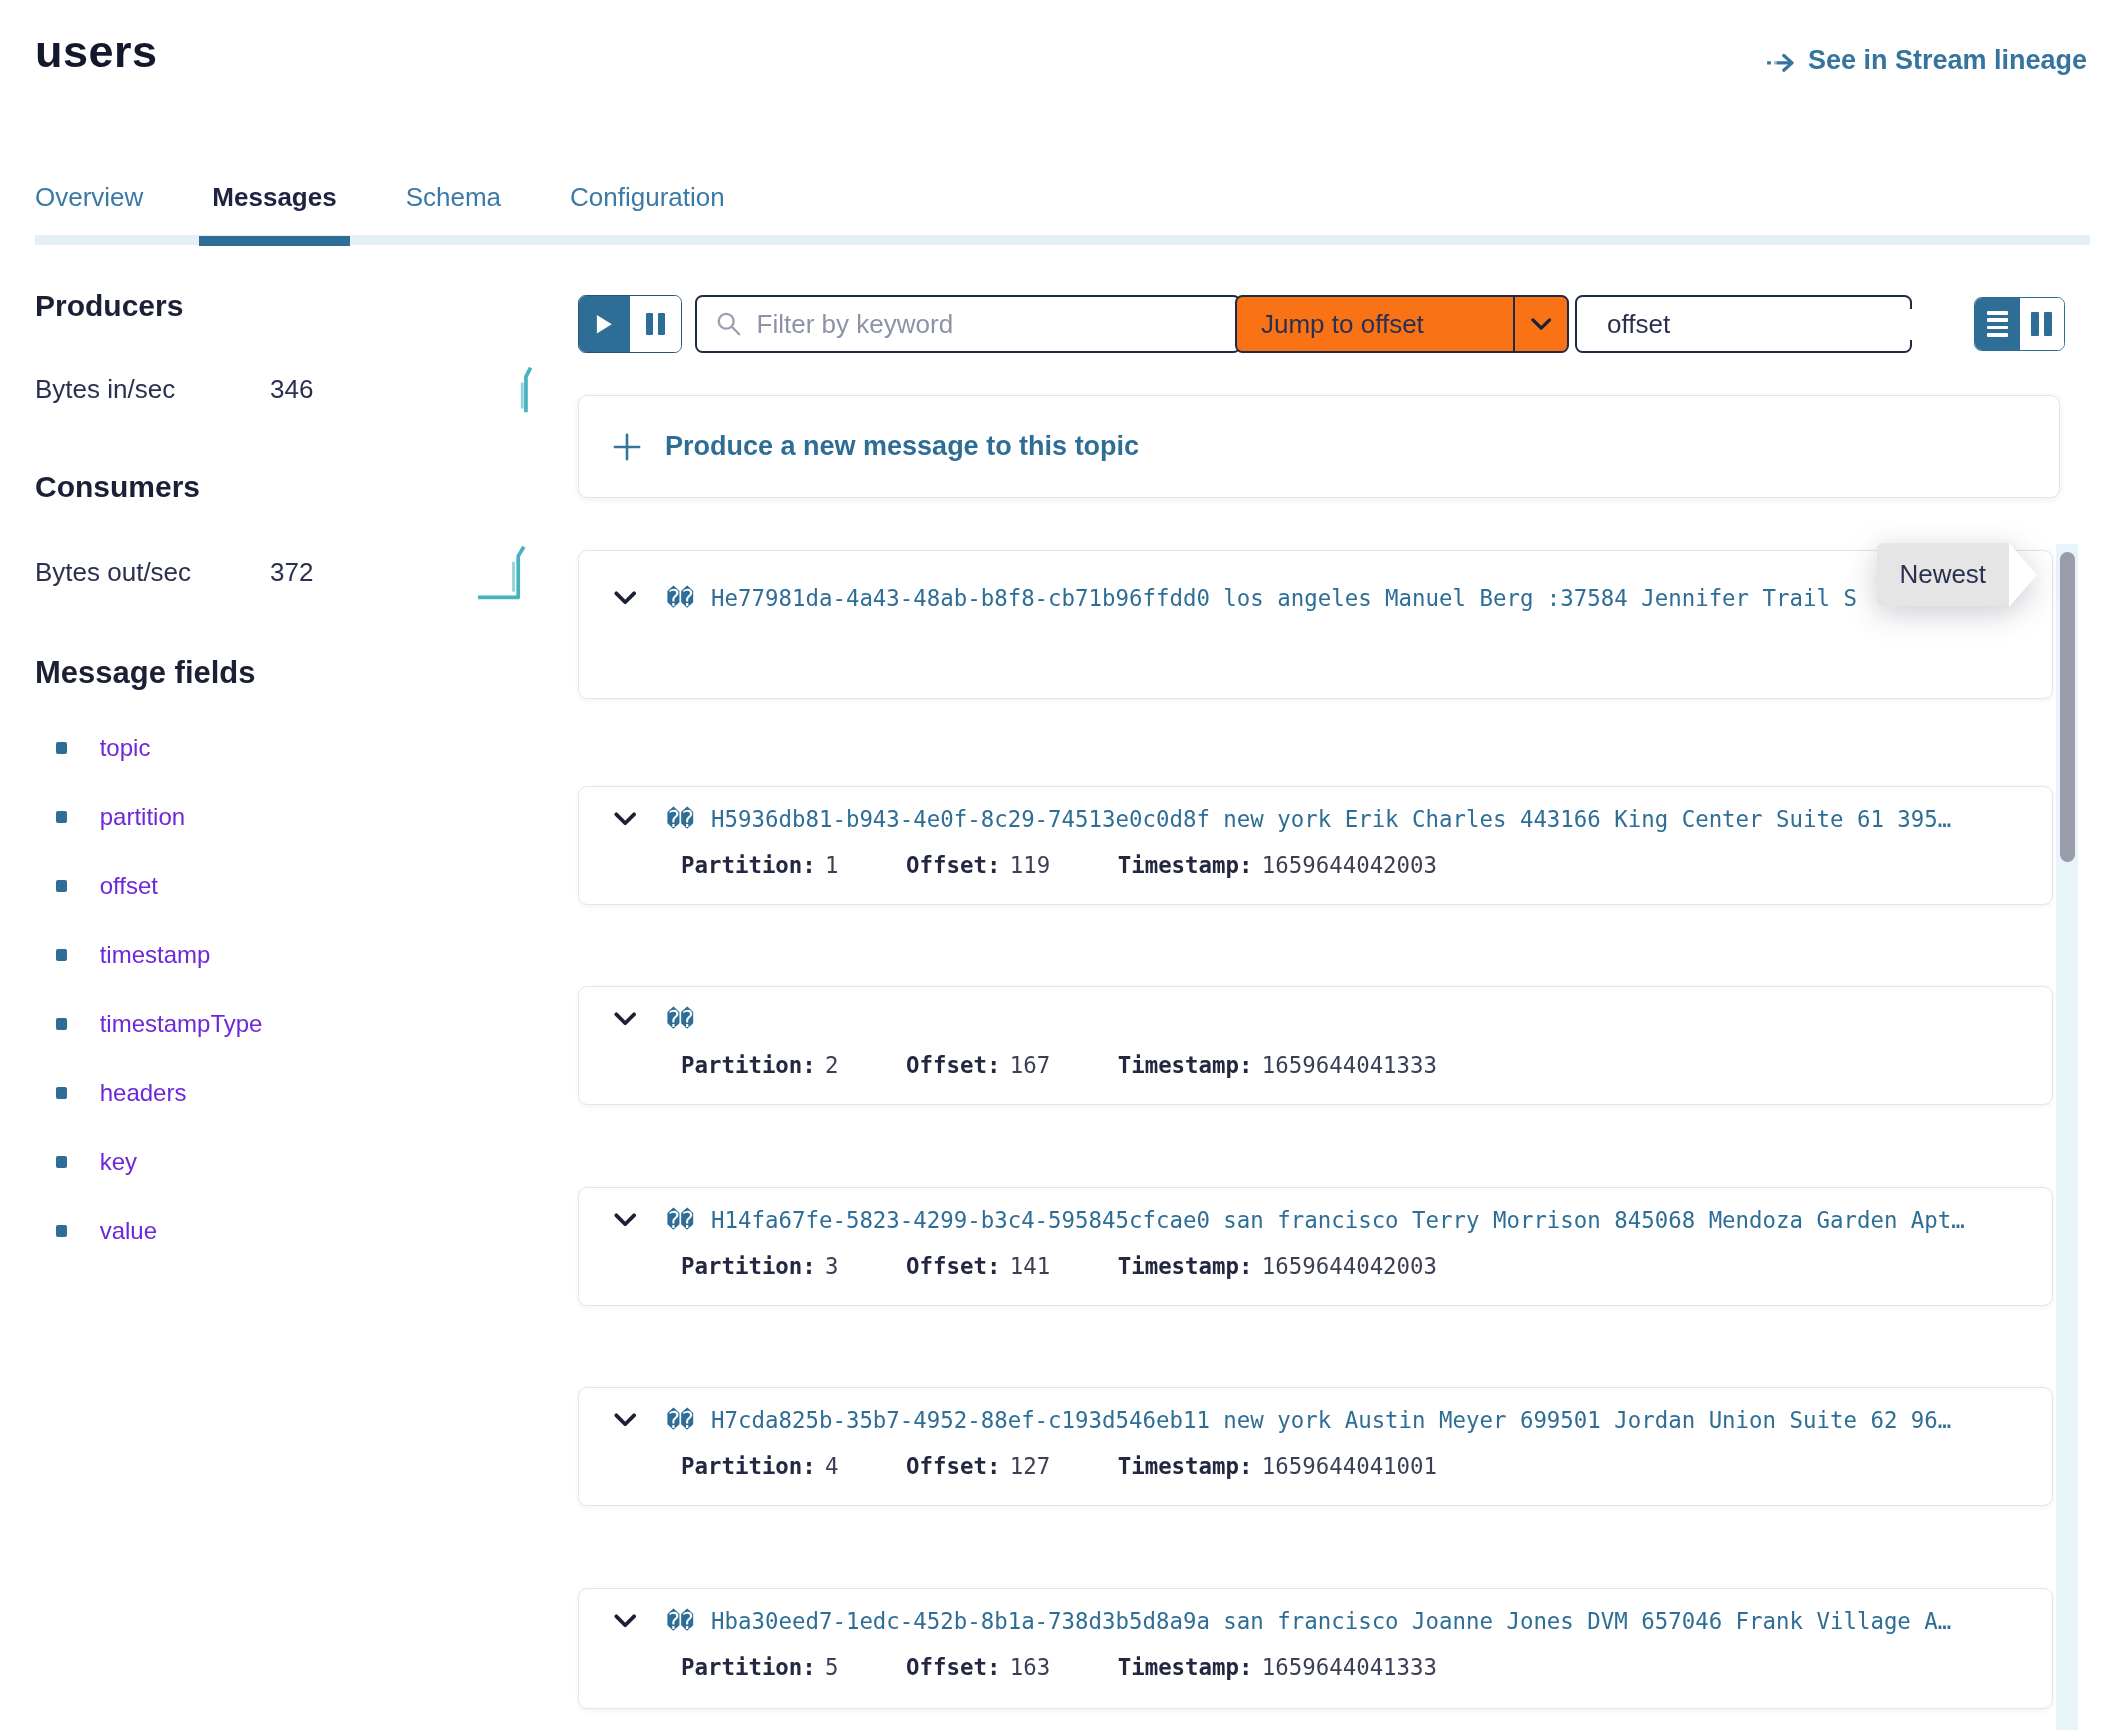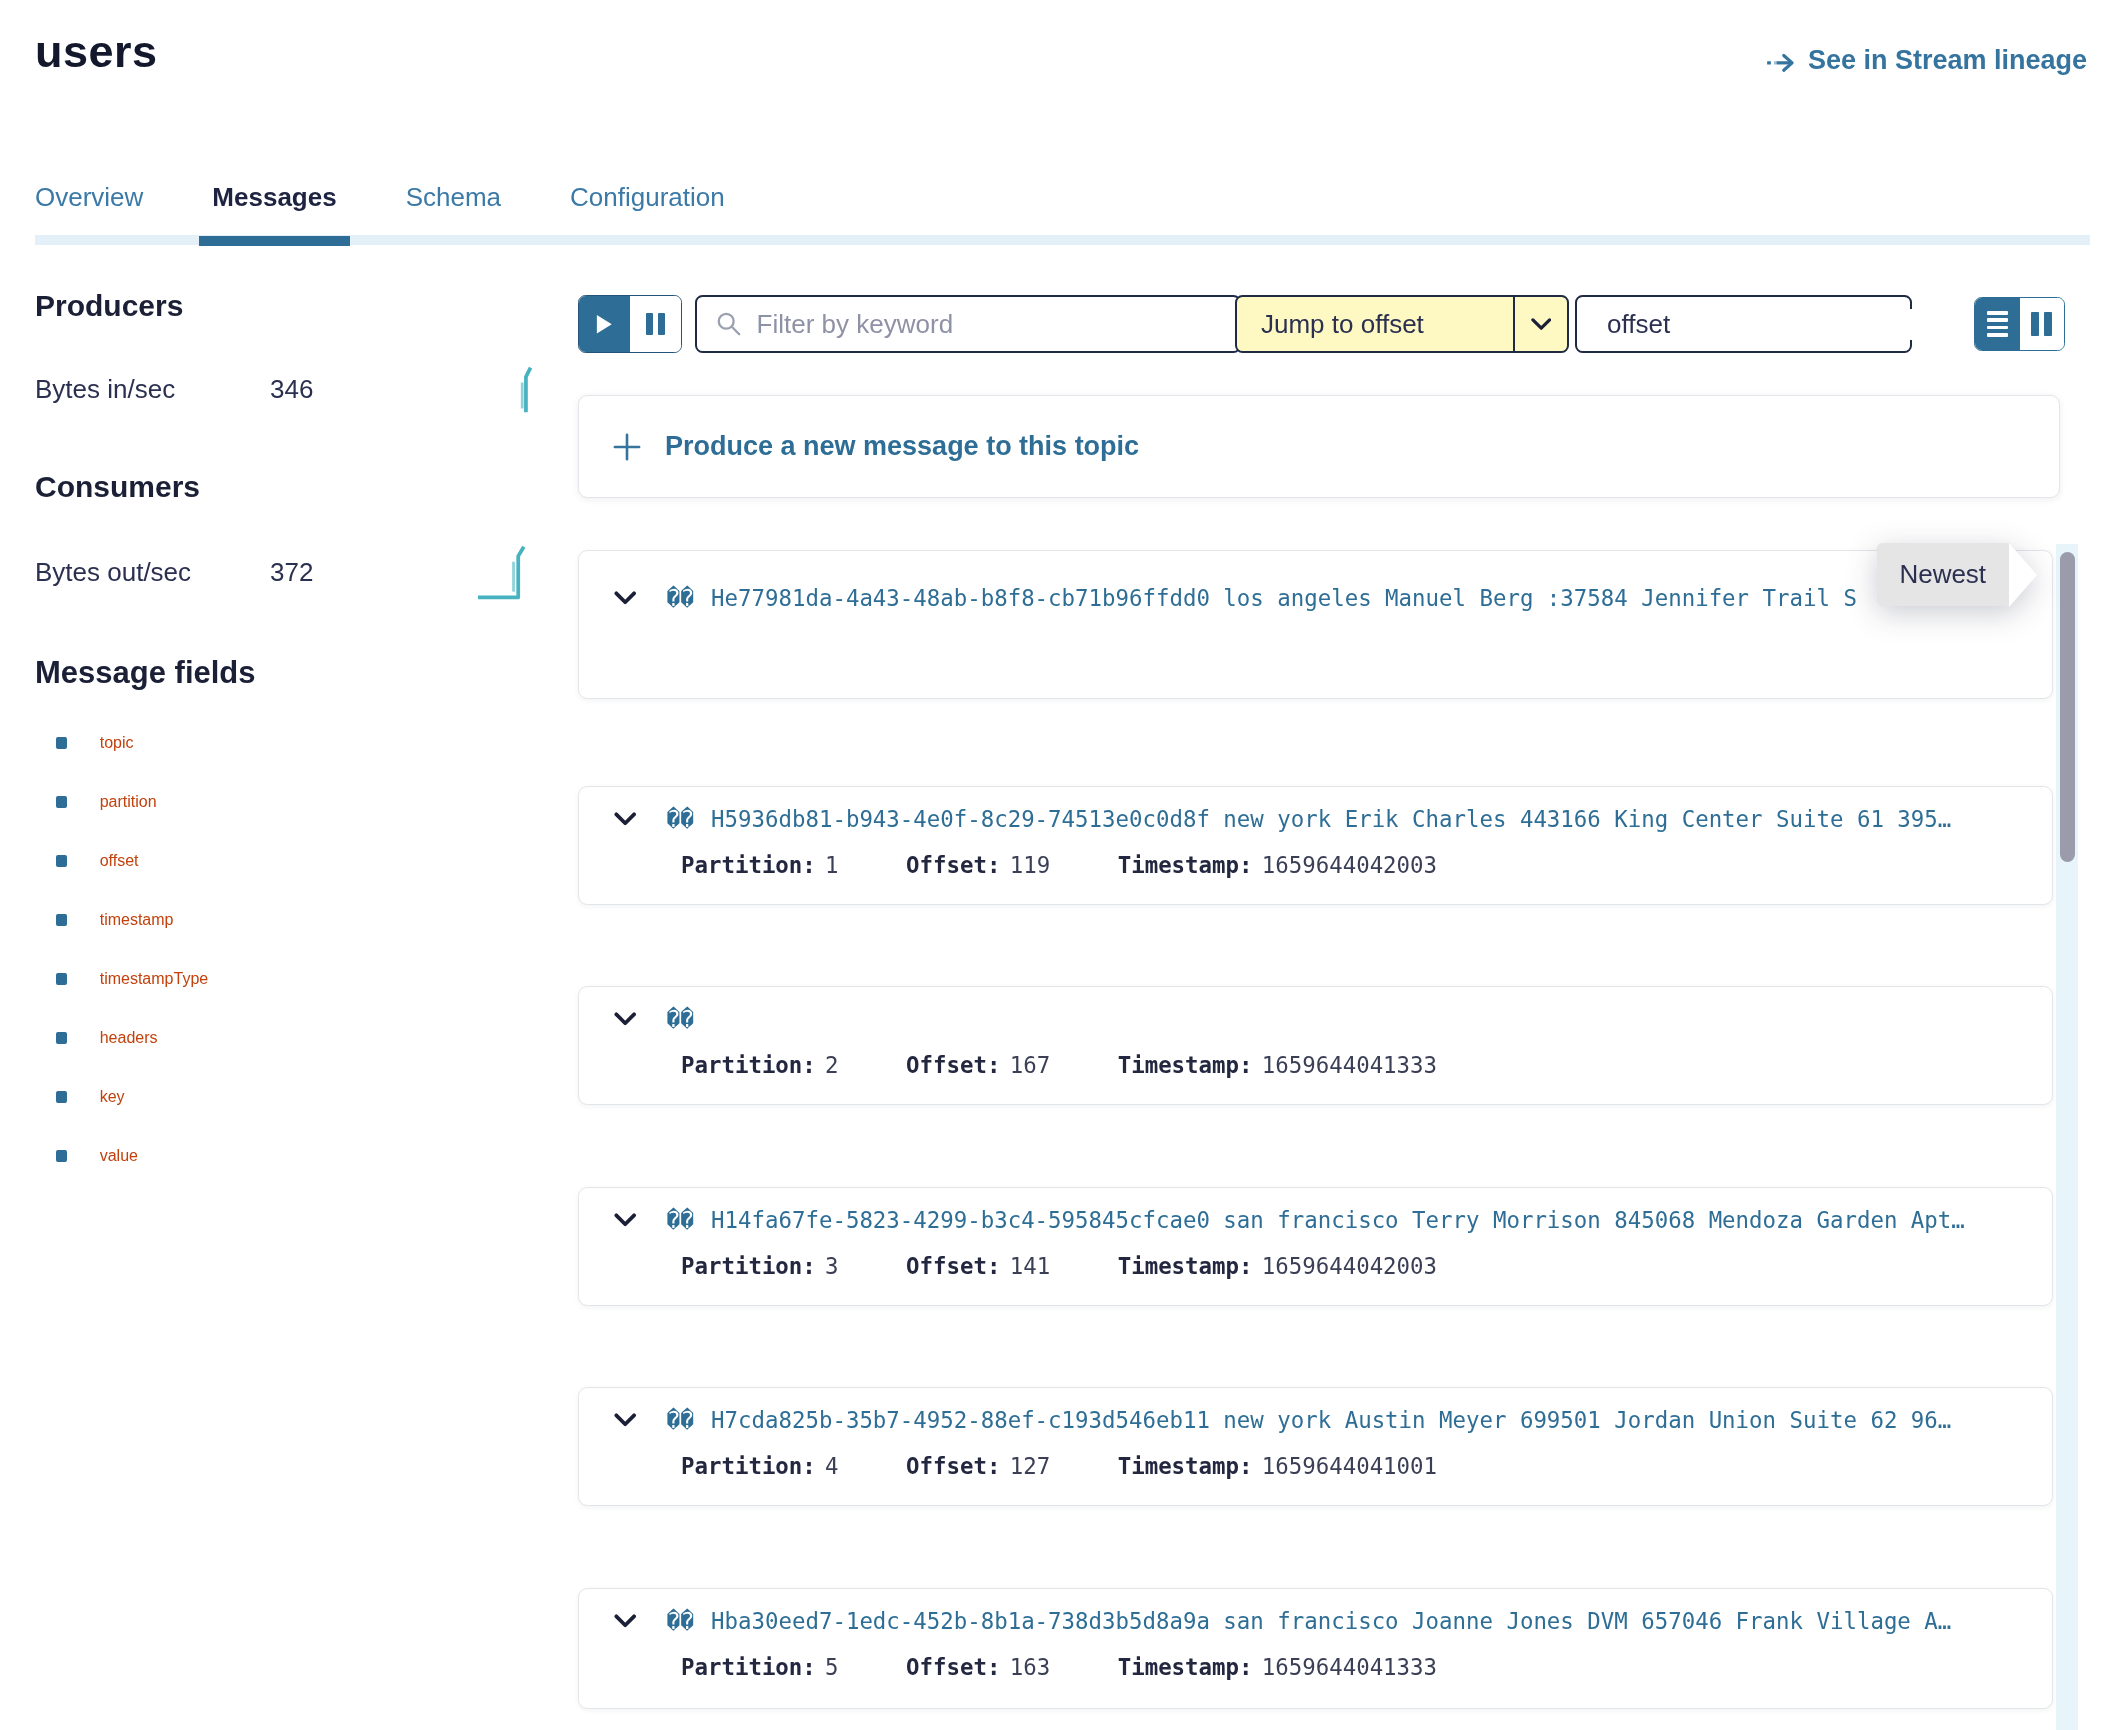--- a/index.html
+++ b/index.html
@@ -25,37 +25,37 @@
   .sidebar { position:absolute; left:35px; top:289px; width:503px; }
   .side-heading { font-size:30px; font-weight:800; color:#1b2036; }
   .metric-row { display:flex; align-items:center; margin-top:39px; margin-bottom:54px; }
   .metric-label { width:235px; font-size:26px; color:#2b3050; }
   .metric-value { font-size:26px; color:#2b3050; }
   .sparkline { margin-left:auto; }
   .fields-heading { margin-top:24px; font-size:31px; font-weight:800; }
   .fields-list { list-style:none; margin-top:43px; }
   .field-item { display:flex; align-items:center; margin-bottom:41px; cursor:pointer; }
   .field-bullet { width:11.2px; height:11.2px; background:#2e6e96; border-radius:1.9px; margin-left:20.5px; margin-right:33px; flex:none; }
-  .field-label { font-size:16px; color:#c2410c; }
+  .field-label { font-size:24px; color:#6d28d9; }
 
   
   .toolbar { position:absolute; left:578px; top:295px; width:1487px; height:58px; }
   .playpause { position:absolute; left:0; top:0; width:104px; height:58px; display:flex;
                border:1.9px solid #24537a; border-radius:7.5px; overflow:hidden; background:#fff; }
   .btn-play { width:51px; height:100%; background:#2e6e96; display:flex; align-items:center; justify-content:center; cursor:pointer; }
   .btn-pause { width:51px; height:100%; background:#fff; display:flex; align-items:center; justify-content:center; gap:5.6px; cursor:pointer; }
   .pause-bar { width:6.5px; height:22.4px; background:#2e6e96; border-radius:0.9px; }
 
   .filter-box { position:absolute; left:117px; top:0; width:546px; height:58px; border:2.3px solid #1f2a44; border-radius:7.5px;
                 display:flex; align-items:center; padding:0 18.6px; background:#fff; }
   .filter-box input { border:none; outline:none; flex:1; font-size:26px; color:#2b3050; margin-left:15px; font-family:"Liberation Sans",sans-serif; }
   .filter-box input::placeholder { color:#8d92a6; }
 
   .jump-select { position:absolute; left:657px; top:0; width:334px; height:58px; border:2.3px solid #1f2a44; border-radius:7.5px;
-                 display:flex; align-items:center; background:#fef9c3; cursor:pointer; }
+                 display:flex; align-items:center; background:#f97316; cursor:pointer; }
   .jump-label { flex:1; padding-left:24px; font-size:26px; color:#2b3050; }
   .jump-chevron-cell { width:54px; height:100%; border-left:2.3px solid #1f2a44; display:flex; align-items:center; justify-content:center; }
 
   .offset-box { position:absolute; left:997px; top:0; width:337px; height:58px; border:2.3px solid #1f2a44; border-radius:7.5px;
                 display:flex; align-items:center; padding:0 17px; background:#fff; }
   .offset-box input { border:none; outline:none; flex:1; font-size:26px; color:#2b3050; margin-left:13px; font-family:"Liberation Sans",sans-serif; }
 
   .view-toggle { position:absolute; right:0; top:1.9px; width:91px; height:54px; display:flex;
                  border:1.9px solid #2e6e96; border-radius:7.5px; overflow:hidden; background:#fff; }
   .vt-list { width:46px; height:100%; background:#2e6e96; display:flex; flex-direction:column; align-items:center; justify-content:center; gap:3.7px; cursor:pointer; }

